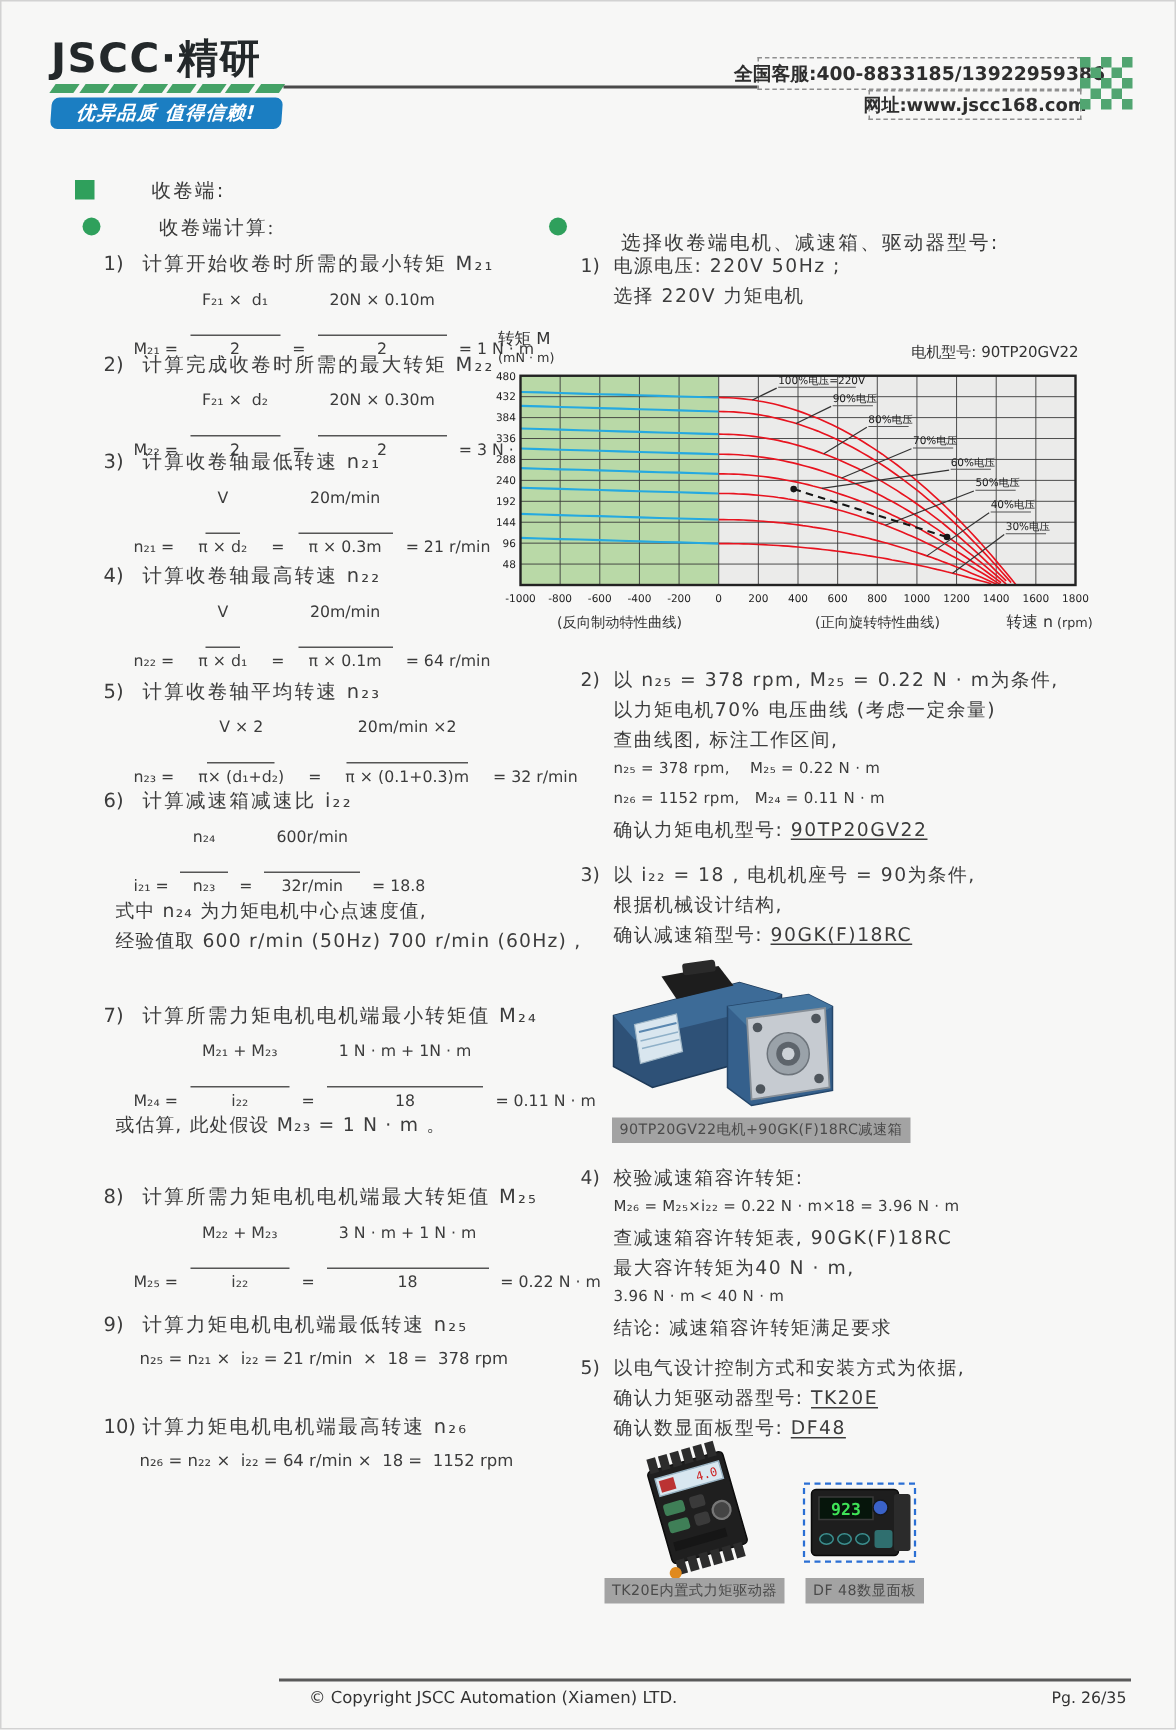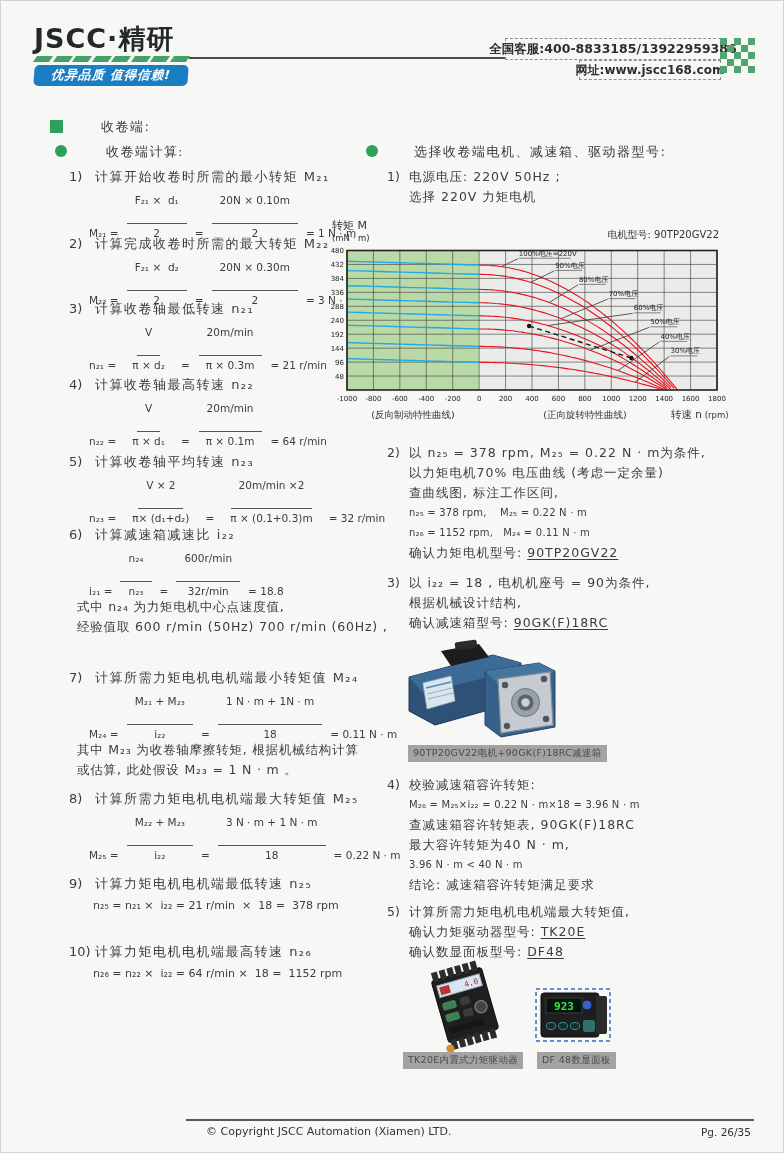--- a/index.html
+++ b/index.html
@@ -86,21 +86,21 @@
       <rect x="0" y="28" width="7" height="7" fill="#51a571"></rect>
       <rect x="14" y="28" width="7" height="7" fill="#51a571"></rect>
       <rect x="28" y="28" width="7" height="7" fill="#51a571"></rect>
     </svg>
 
   <div class="sq"></div>
   <div class="sec-t" style="left:68px;top:117px;">收卷端:</div>
   <div class="ci" style="left:54px;top:144px;"></div>
   <div class="sec-t" style="left:73px;top:142px;font-family:Liberation Serif, serif;">收卷端计算:</div>
   <div class="ci" style="left:365px;top:144px;"></div>
-  <div class="sec-t" style="left:381px;top:142px;">选择收卷端电机、减速箱、驱动器型号:</div>
+  <div class="sec-t" style="left:381px;top:152px;">选择收卷端电机、减速箱、驱动器型号:</div>
 
   <div id="left-col">
       <div class="calc-item" style="top: 168px;">
         <div class="item-title">
           <span class="item-no">1)</span>
           <span class="t">计算开始收卷时所需的最小转矩 M₂₁</span>
         </div>
         <div class="formula">
           <span class="ftxt">M₂₁ =</span>
           <span class="frac">
@@ -223,21 +223,20 @@
             <span class="num">M₂₁ + M₂₃</span>
             <span class="den">i₂₂</span>
           </span>
           <span class="ftxt">=</span>
           <span class="frac">
             <span class="num">1 N · m + 1N · m</span>
             <span class="den">18</span>
           </span>
           <span class="ftxt">= 0.11 N · m</span>
         </div>
-        <div class="note">其中 M₂₃ 为收卷轴摩擦转矩, 根据机械结构计算</div>
         <div class="note">或估算, 此处假设 M₂₃ = 1 N · m 。</div>
       </div>
       <div class="calc-item" style="top: 790px;">
         <div class="item-title">
           <span class="item-no">8)</span>
           <span class="t">计算所需力矩电机电机端最大转矩值 M₂₅</span>
         </div>
         <div class="formula">
           <span class="ftxt">M₂₅ =</span>
           <span class="frac">
@@ -288,21 +287,21 @@
       </div>
       <div class="step" style="top: 774px;">
         <div class="sline"><span class="sno">4)</span><span>校验减速箱容许转矩:</span></div>
         <div class="sline indent"><span class="sm">M₂₆ = M₂₅×i₂₂ = 0.22 N · m×18 = 3.96 N · m</span></div>
         <div class="sline indent"><span>查减速箱容许转矩表, 90GK(F)18RC</span></div>
         <div class="sline indent"><span>最大容许转矩为40 N · m,</span></div>
         <div class="sline indent"><span class="sm">3.96 N · m &lt; 40 N · m</span></div>
         <div class="sline indent"><span>结论: 减速箱容许转矩满足要求</span></div>
       </div>
       <div class="step" style="top: 901px;">
-        <div class="sline"><span class="sno">5)</span><span>计算所需力矩电机电机端最大转矩值,</span></div>
+        <div class="sline"><span class="sno">5)</span><span>以电气设计控制方式和安装方式为依据,</span></div>
         <div class="sline indent"><span>确认力矩驱动器型号: </span><span class="u">TK20E</span></div>
         <div class="sline indent"><span>确认数显面板型号: </span><span class="u">DF48</span></div>
       </div>
     </div>
 
   <svg class="chart" id="chart-svg" width="400" height="212">
       <rect x="17" y="34.5" width="132.14285714285714" height="139.5" fill="#b9d9a7"></rect>
       <rect x="149.14285714285714" y="34.5" width="237.85714285714286" height="139.5" fill="#ebebea"></rect>
       <line x1="17" y1="34.5" x2="17" y2="174" stroke="#3a3a3a" stroke-width="0.6"></line>
       <line x1="43.42857142857143" y1="34.5" x2="43.42857142857143" y2="174" stroke="#3a3a3a" stroke-width="0.6"></line>

